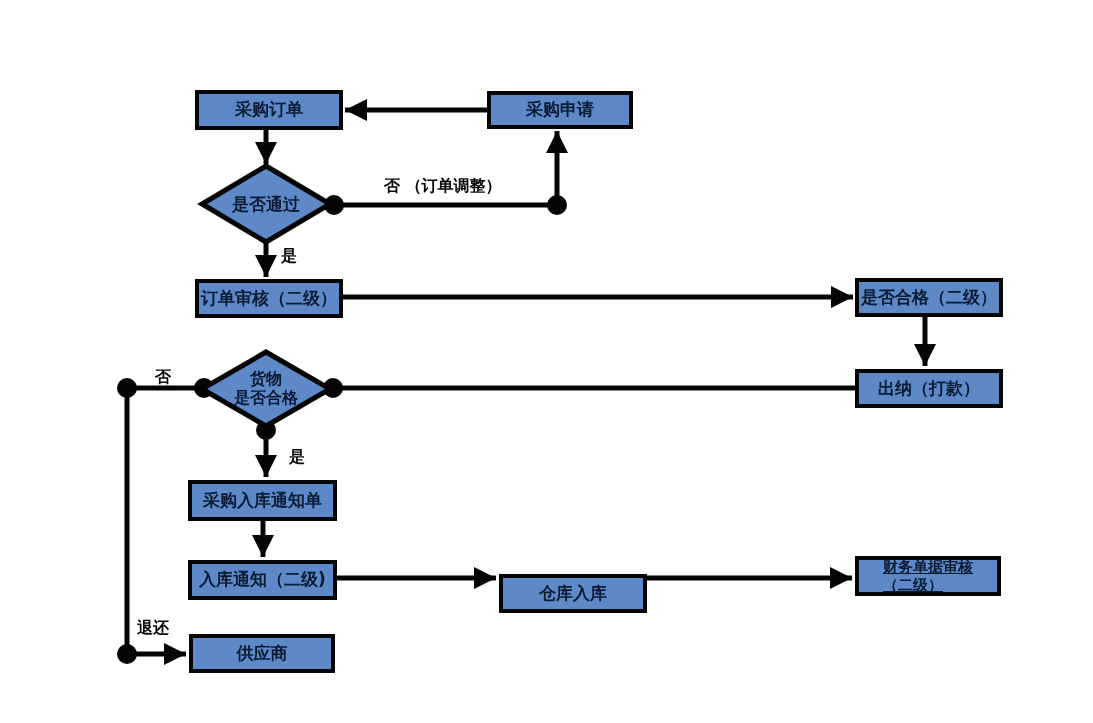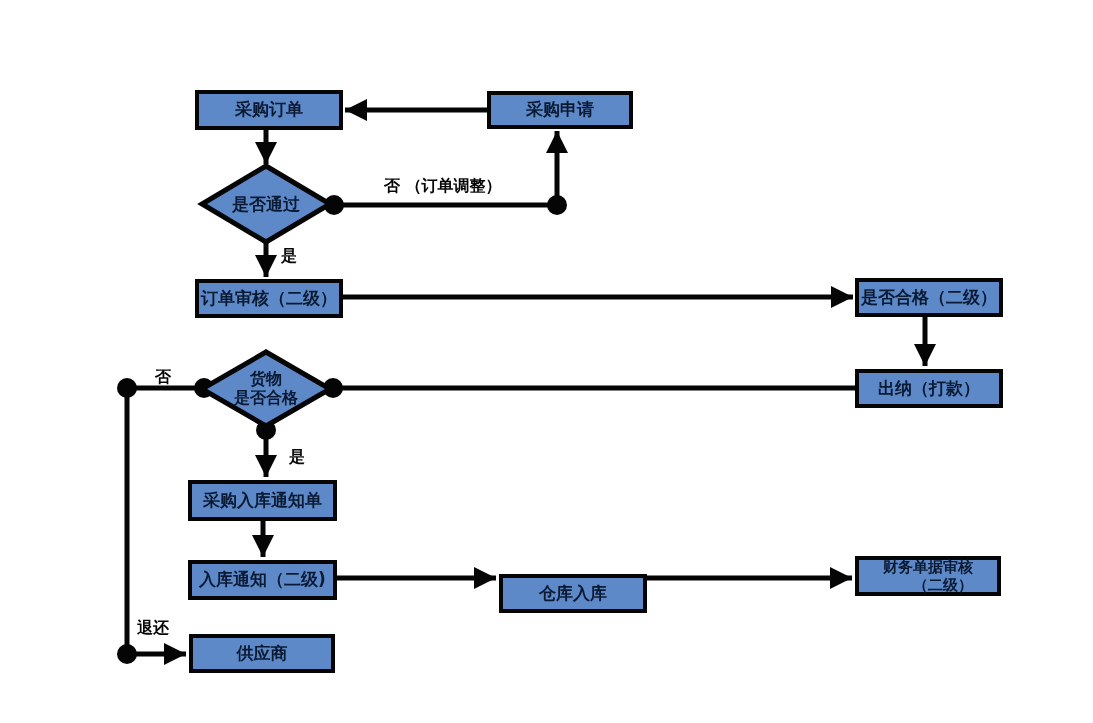--- a/index.html
+++ b/index.html
@@ -19,24 +19,24 @@
   }
   #wires{position:absolute;left:0;top:0;width:1093px;height:723px;}
   .edge{stroke:var(--connector);stroke-width:5;fill:none;}
   .dot{fill:var(--connector);}
   .diamond{fill:var(--node-fill);stroke:var(--node-border);stroke-width:5;}
   .ah{fill:var(--connector);}
   .box{
     position:absolute;box-sizing:border-box;
     background:var(--node-fill);border:4px solid var(--node-border);
     color:var(--node-text);font-weight:700;font-size:17px;
-    display:flex;align-items:center;justify-content:center;text-align:right;
+    display:flex;align-items:center;justify-content:center;text-align:left;
     line-height:1.15;
   }
-  .box.two-line{font-size:15px;line-height:18px;}
+  .box.two-line{font-size:15px;line-height:18px;text-decoration:underline;}
   .dlabel{
     position:absolute;color:var(--node-text);font-weight:700;font-size:17px;
     text-align:center;line-height:19px;
   }
   .elabel{
     position:absolute;color:#050505;font-weight:700;font-size:16px;white-space:nowrap;
   }
   .watermark{position:absolute;left:951px;top:675px;width:142px;}
   .wm-row{display:flex;align-items:center;}
   .wm-logo{position:relative;width:28px;height:28px;flex:0 0 28px;}

